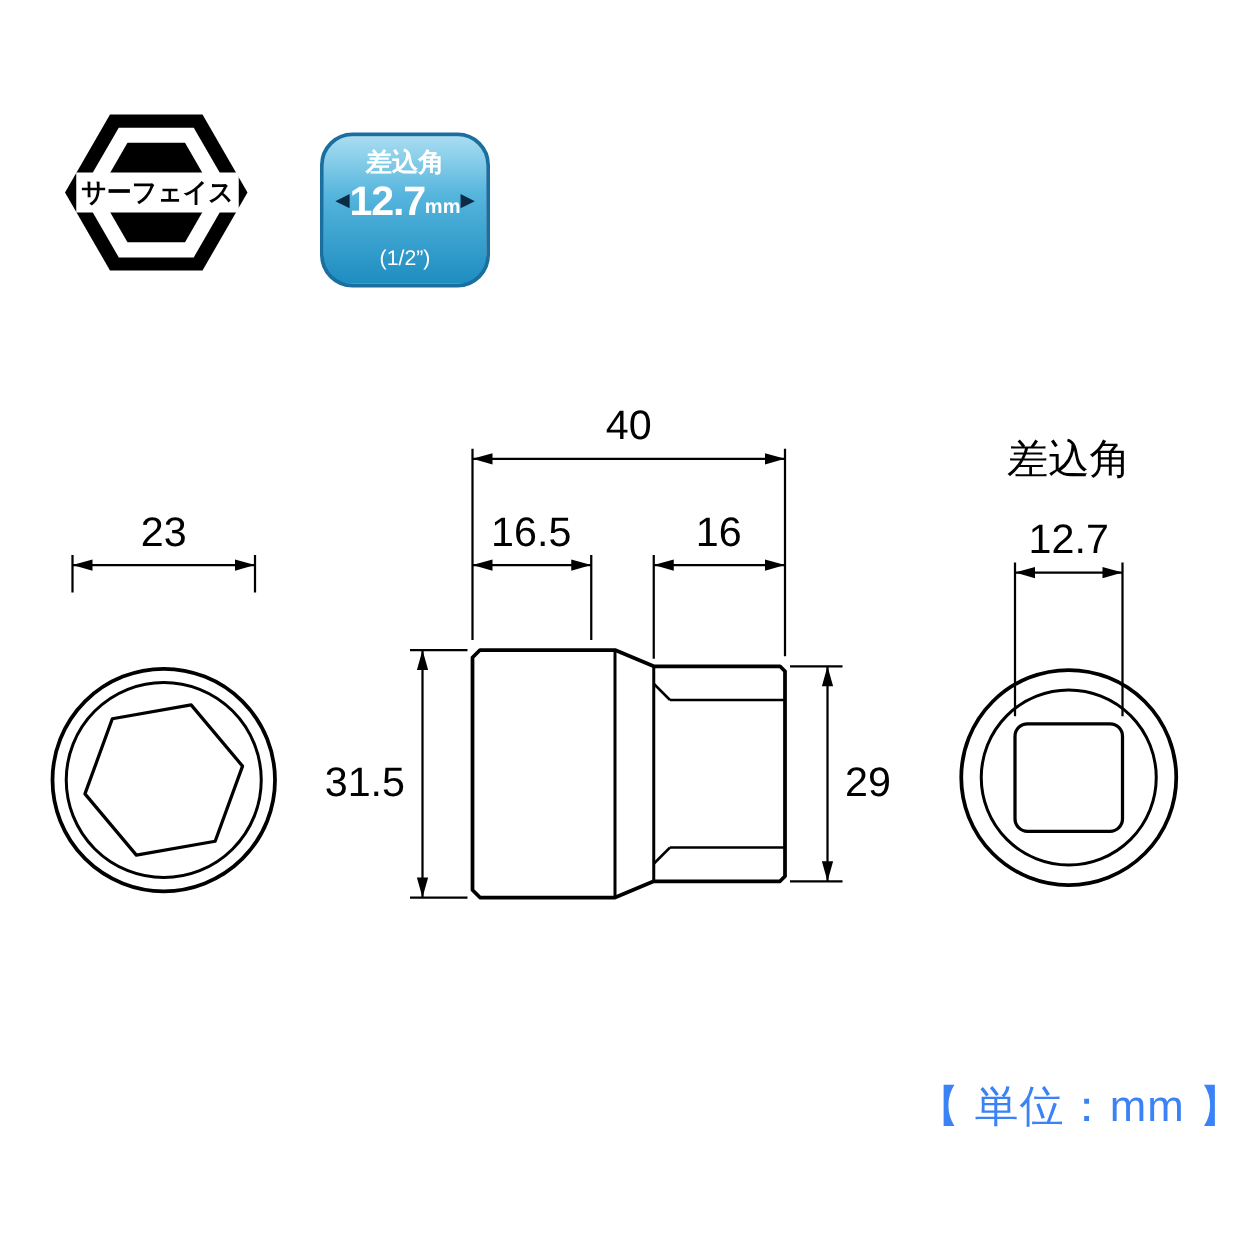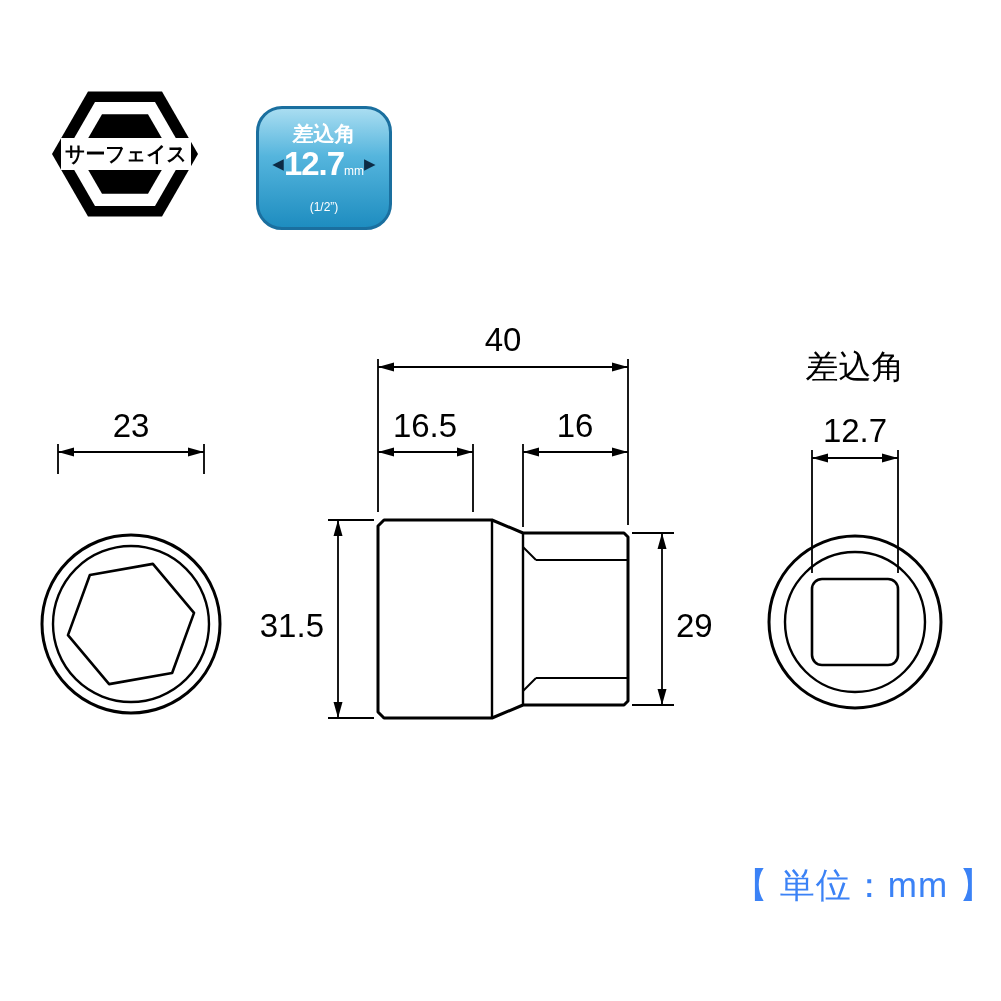--- a/index.html
+++ b/index.html
@@ -18,22 +18,22 @@
     border-radius:26px;
     background:linear-gradient(180deg,#a9ddf1 0%,#55b5dd 40%,#1e8dc0 100%);
     border:3px solid #1a6f9f;
     color:#ffffff; text-align:center;
     display:flex; flex-direction:column; align-items:center; justify-content:center;
   }
   .badge-title { font-size:21px; font-weight:bold; line-height:1.1; }
   .badge-row { display:flex; align-items:center; justify-content:center; width:100%; line-height:1; margin-top:2px; }
   .badge-arrow { color:#0c2b45; font-size:15px; }
   .badge-value { font-size:33px; font-weight:bold; letter-spacing:-1px; }
-  .badge-unit { font-size:12px; font-weight:normal; align-self:flex-end; padding-bottom:3px; }
-  .badge-fraction { font-size:12px; margin-top:20px; }
+  .badge-unit { font-size:16px; font-weight:bold; align-self:flex-end; padding-bottom:3px; }
+  .badge-fraction { font-size:17px; margin-top:20px; }
   .unit-note {
     position:absolute; left:733px; top:862px;
     font-size:35px; color:#3b82f6; letter-spacing:1px; white-space:nowrap;
   }
   svg text { font-family:"Liberation Sans", sans-serif; fill:#000000; }
   .dim-text { font-size:33px; }
   .jp-label { font-size:33px; }
   .logo-band-text { font-size:21px; font-weight:bold; }
 </style>
 </head>

